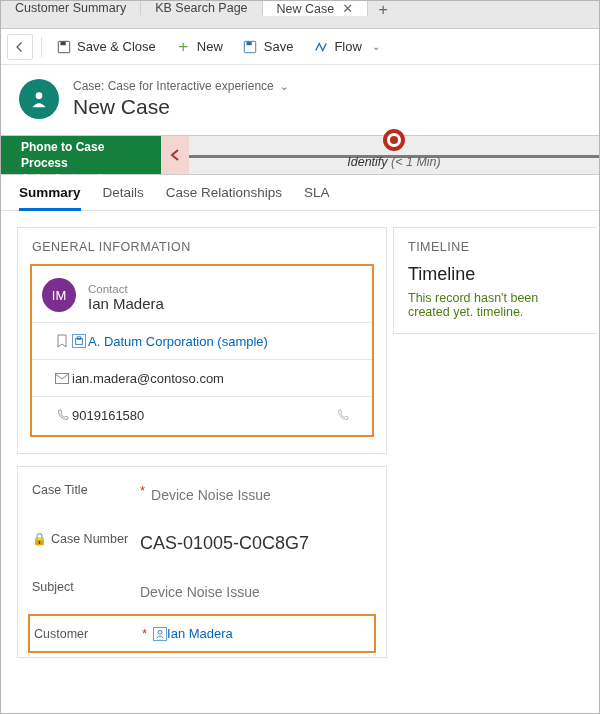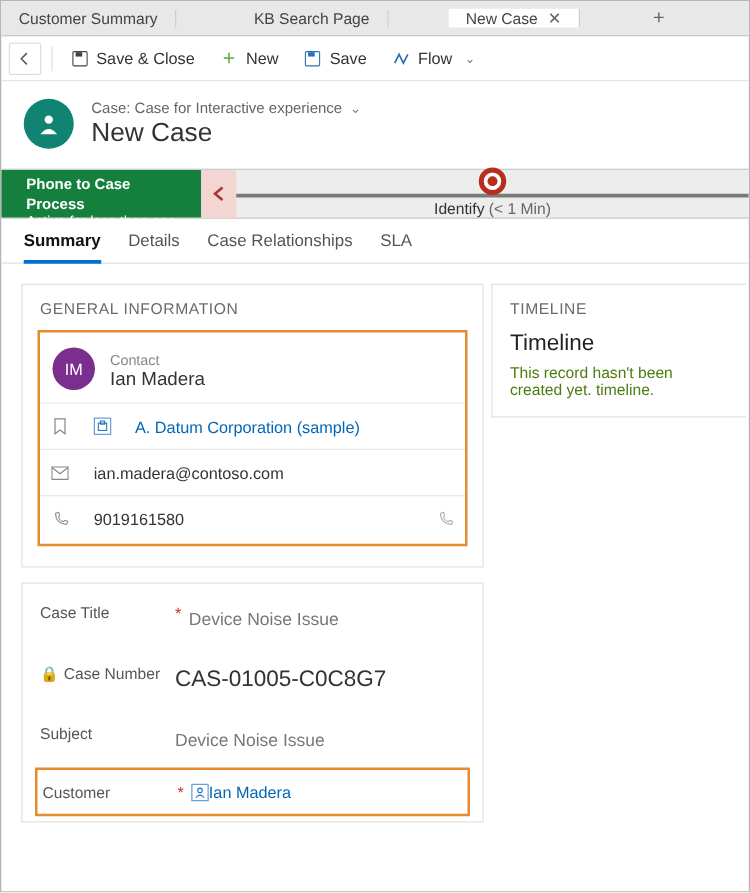--- a/index.html
+++ b/index.html
@@ -1,20 +1,20 @@
 <!DOCTYPE html>
 <html><head>
 <meta charset="utf-8">
 <style>
   * { box-sizing: border-box; }
   html, body { margin: 0; padding: 0; font-family: "Segoe UI", Arial, sans-serif; font-size: 13px; color: #333; background: #fff; }
   .app { width: 600px; height: 714px; border: 1px solid #b5b5b5; overflow: hidden; position: relative; }
 
   
-  .tabs { display: flex; align-items: center; background: #e8e8e8; border-bottom: 1px solid #c9c9c9; height: 28px; gap: 48px; }
+  .tabs { display: flex; align-items: flex-start; background: #e8e8e8; border-bottom: 1px solid #c9c9c9; height: 28px; }
   .tab { display:flex; align-items:center; gap:8px; padding: 0 14px; font-size: 12.5px; color: #444; border-right: 1px solid #cfcfcf; background: #e8e8e8; cursor: pointer; white-space: nowrap; }
   .tab.active { background: #fff; font-weight: 500; }
   .tab .close { font-size: 13px; color: #666; }
   .newtab { width: 30px; display:flex; align-items:center; justify-content:center; color:#666; font-size:16px; cursor:pointer; }
 
   
   .cmdbar { display:flex; align-items:center; gap:4px; height: 36px; border-bottom: 1px solid #e5e5e5; padding: 0 6px; }
   .back { width:26px; height:26px; border:1px solid #ddd; border-radius:2px; display:flex; align-items:center; justify-content:center; color:#666; cursor:pointer; margin-right:2px; }
   .cmd { display:flex; align-items:center; gap:6px; padding:4px 8px; color:#333; font-size:13px; cursor:pointer; }
   .cmd .ic { width:15px; height:15px; display:inline-flex; align-items:center; justify-content:center; }
@@ -25,21 +25,21 @@
   .avatar-main { width:40px; height:40px; border-radius:50%; background:#108372; display:flex; align-items:center; justify-content:center; }
   .avatar-main svg { width:20px; height:20px; fill:#fff; }
   .breadcrumb { font-size:12px; color:#666; display:flex; align-items:center; gap:6px; }
   .title { font-size:21px; color:#333; margin-top:2px; }
 
   
   .process { display:flex; align-items:stretch; height:40px; border-top:1px solid #ccc; border-bottom:1px solid #ccc; background:#ededed; }
   .process-red { flex:0 0 160px; background:#15803d; color:#fff; padding:3px 20px; font-size:11.5px; line-height:1.35; }
   .process-red .p1 { font-weight:600; font-size:12px; }
   .process-back { width:28px; display:flex; align-items:center; justify-content:center; background:#f3d5d1; cursor:pointer; color:#a33; }
-  .stage { flex:1; position:relative; display:flex; align-items:flex-end; justify-content:center; }
+  .stage { flex:1; position:relative; display:flex; align-items:center; justify-content:center;font-style:italic; }
   .stage-line { position:absolute; left:0; right:0; top:50%; height:3px; background:#7a7a7a; }
   .stage-inner { position:relative; display:flex; align-items:center; gap:6px; font-size:12.5px; }
   .marker { width:22px; height:22px; border-radius:50%; border:4px solid #b92d1d; background:#fff; display:flex; align-items:center; justify-content:center; position:absolute; left:50%; top:-12px; transform:translateX(-50%); }
   .marker::after { content:""; width:8px; height:8px; border-radius:50%; background:#b92d1d; }
   .stage-text { margin-top:14px; }
   .stage-dur { color:#666; }
 
   
   .subtabs { padding: 10px 18px 0; border-bottom:1px solid #e1e1e1; display:flex; gap:22px; font-size:13.5px; }
   .subtab { padding-bottom:8px; color:#555; cursor:pointer; }
@@ -54,21 +54,21 @@
   .right .card-h { font-size:12.5px; }
   .right .tl-t { font-size:18px; color:#222; padding:0 14px 6px; }
   .right .tl-d { color:#4d7c0f; font-size:12.5px; padding:0 14px 14px; }
 
   .orange-box { margin:0 12px 16px; border:2px solid #e68a2e; padding:6px 0 2px; }
   .contact-row { display:flex; align-items:flex-end; gap:12px; padding:6px 10px 10px; }
   .avatar-sm { width:34px; height:34px; border-radius:50%; background:#7a2f8f; color:#fff; display:flex; align-items:center; justify-content:center; font-size:13px; font-weight:500; }
   .contact-label { font-size:11.5px; color:#888; }
   .contact-name { font-size:15px; color:#333; }
 
-  .info-row { display:flex; align-items:center; gap:19px; padding:10px 8px; border-top:1px solid #e8e8e8; font-size:13px; }
+  .info-row { display:flex; align-items:center; gap:2px; padding:10px 22px; border-top:1px solid #e8e8e8; font-size:13px; }
   .info-row:first-of-type { border-top:1px solid #e8e8e8; }
   .ic14 { width:16px; height:16px; display:inline-flex; align-items:center; justify-content:center; color:#666; flex-shrink:0; }
   .link { color:#0067b8; }
   .badge { width:14px; height:14px; border:1px solid #6aa0d8; display:inline-flex; align-items:center; justify-content:center; font-size:9.5px; color:#1b6ec2; }
   .right-ic { margin-left:auto; color:#999; }
 
   
   .details .row { display:flex; align-items:center; padding:10px 14px; gap:0; font-size:13px; }
   .details .lbl { flex:0 0 108px; color:#565656; font-size:12.5px; display:flex; align-items:center; gap:4px; }
   .details .req { color:#c1382a; margin-right:6px; }

